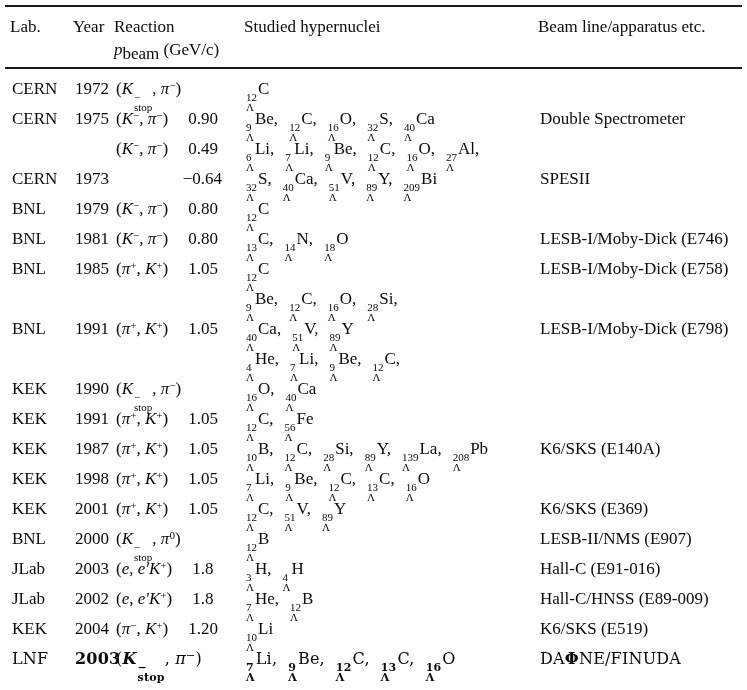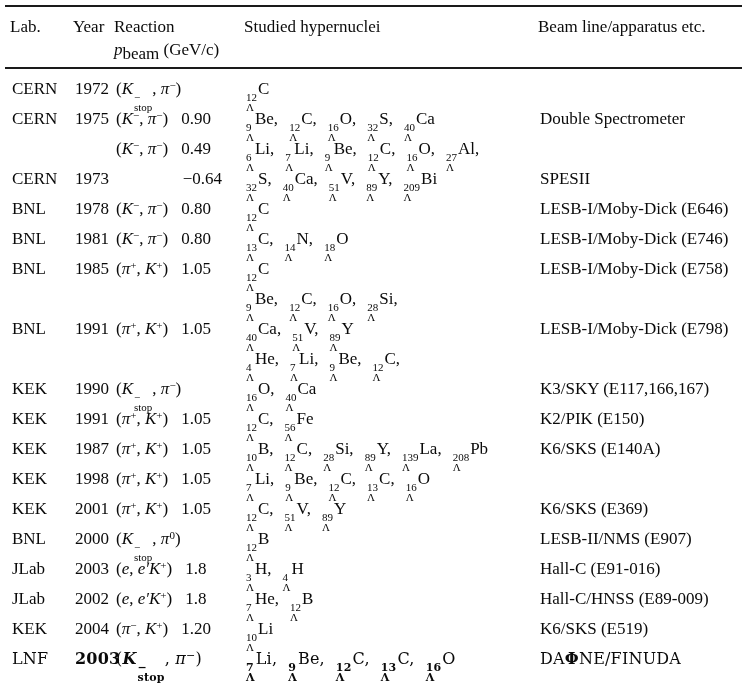--- a/index.html
+++ b/index.html
@@ -30,21 +30,21 @@
     font-style:normal; margin-left:1px;
   }
   .pre {
     display:inline-flex; flex-direction:column; align-items:flex-start;
     font-size:11px; line-height:10px; vertical-align:-7px; margin-right:1px;
   }
   sup.sp { font-size:11px; line-height:0; vertical-align:5px; }
   sub.sb { font-size:17px; line-height:0; vertical-align:-4px; }
   .hn { white-space:nowrap; margin-right:11px; }
   .hn:last-child { margin-right:0; }
-  .mom { margin-left:13px; }
+  .mom { margin-left:20px; }
   .mom2 { text-align:right; }
   .b { font-weight:bold; }
   .yb { font-weight:bold; }
   
   .cm { font-family:"DejaVu Serif", serif; font-size:16px; letter-spacing:0.2px; }
   .cm .pre { font-weight:bold; }
   .cm i { font-style:italic; }
   i { font-style:italic; }
 </style>
 </head>
@@ -157,32 +157,29 @@
                 <span>209</span>
                 <span>Λ</span>
               </span><span>Bi</span></span></div>
         </div>
         <div class="c bm">
           <div class="line"><span>SPESII</span></div>
         </div>
       </div>
       <div class="row">
         <div class="c lab line">BNL</div>
-        <div class="c year line">1978</div>
+        <div class="c year line">1979</div>
         <div class="c rx">
           <div class="line"><span class="rxw">(<span><i>K</i><sup class="sp">−</sup></span>, <span><i>π</i><sup class="sp">−</sup></span>)</span><span class="mom">0.80</span></div>
         </div>
         <div class="c hy">
           <div class="line"><span class="hn"><span class="pre">
                 <span>12</span>
                 <span>Λ</span>
               </span><span>C</span></span></div>
-        </div>
-        <div class="c bm">
-          <div class="line"><span>LESB-I/Moby-Dick (E646)</span></div>
         </div>
       </div>
       <div class="row">
         <div class="c lab line">BNL</div>
         <div class="c year line">1981</div>
         <div class="c rx">
           <div class="line"><span class="rxw">(<span><i>K</i><sup class="sp">−</sup></span>, <span><i>π</i><sup class="sp">−</sup></span>)</span><span class="mom">0.80</span></div>
         </div>
         <div class="c hy">
           <div class="line"><span class="hn"><span class="pre">
@@ -275,41 +272,35 @@
                 <span>Λ</span>
               </span><span>C,</span></span></div>
           <div class="line"><span class="hn"><span class="pre">
                 <span>16</span>
                 <span>Λ</span>
               </span><span>O,</span></span><span class="hn"><span class="pre">
                 <span>40</span>
                 <span>Λ</span>
               </span><span>Ca</span></span></div>
         </div>
-        <div class="c bm">
-          <div class="line"><span>K3/SKY (E117,166,167)</span></div>
-        </div>
       </div>
       <div class="row">
         <div class="c lab line">KEK</div>
         <div class="c year line">1991</div>
         <div class="c rx">
           <div class="line"><span class="rxw">(<span><i>π</i><sup class="sp">+</sup></span>, <span><i>K</i><sup class="sp">+</sup></span>)</span><span class="mom">1.05</span></div>
         </div>
         <div class="c hy">
           <div class="line"><span class="hn"><span class="pre">
                 <span>12</span>
                 <span>Λ</span>
               </span><span>C,</span></span><span class="hn"><span class="pre">
                 <span>56</span>
                 <span>Λ</span>
               </span><span>Fe</span></span></div>
-        </div>
-        <div class="c bm">
-          <div class="line"><span>K2/PIK (E150)</span></div>
         </div>
       </div>
       <div class="row">
         <div class="c lab line">KEK</div>
         <div class="c year line">1987</div>
         <div class="c rx">
           <div class="line"><span class="rxw">(<span><i>π</i><sup class="sp">+</sup></span>, <span><i>K</i><sup class="sp">+</sup></span>)</span><span class="mom">1.05</span></div>
         </div>
         <div class="c hy">
           <div class="line"><span class="hn"><span class="pre">

